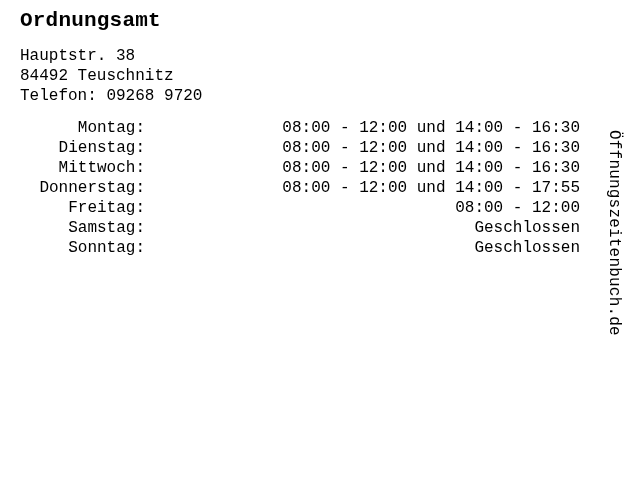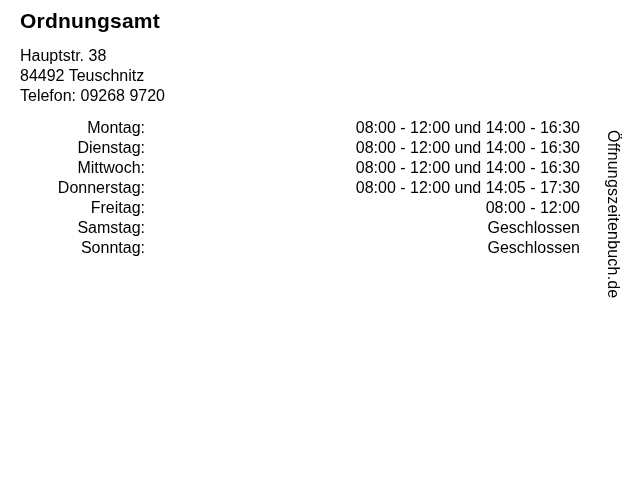--- a/index.html
+++ b/index.html
@@ -6,21 +6,21 @@
     margin: 0;
     padding: 0;
     background: #ffffff;
   }
   .page {
     position: relative;
     width: 640px;
     height: 480px;
     background: #ffffff;
     color: #000000;
-    font-family: Liberation Sans, sans-serif;
+    font-family: Liberation Mono, monospace;
     overflow: hidden;
   }
   .content {
     position: absolute;
     left: 20px;
     top: 0;
     width: 560px;
   }
   .title {
     margin: 8px 0 0 0;
@@ -90,21 +90,21 @@
       <div class="hours-row">
         <span class="hours-day">Dienstag:</span>
         <span class="hours-time">08:00 - 12:00 und 14:00 - 16:30</span>
       </div>
       <div class="hours-row">
         <span class="hours-day">Mittwoch:</span>
         <span class="hours-time">08:00 - 12:00 und 14:00 - 16:30</span>
       </div>
       <div class="hours-row">
         <span class="hours-day">Donnerstag:</span>
-        <span class="hours-time">08:00 - 12:00 und 14:05 - 17:30</span>
+        <span class="hours-time">08:00 - 12:00 und 14:00 - 17:55</span>
       </div>
       <div class="hours-row">
         <span class="hours-day">Freitag:</span>
         <span class="hours-time">08:00 - 12:00</span>
       </div>
       <div class="hours-row">
         <span class="hours-day">Samstag:</span>
         <span class="hours-time">Geschlossen</span>
       </div>
       <div class="hours-row">

